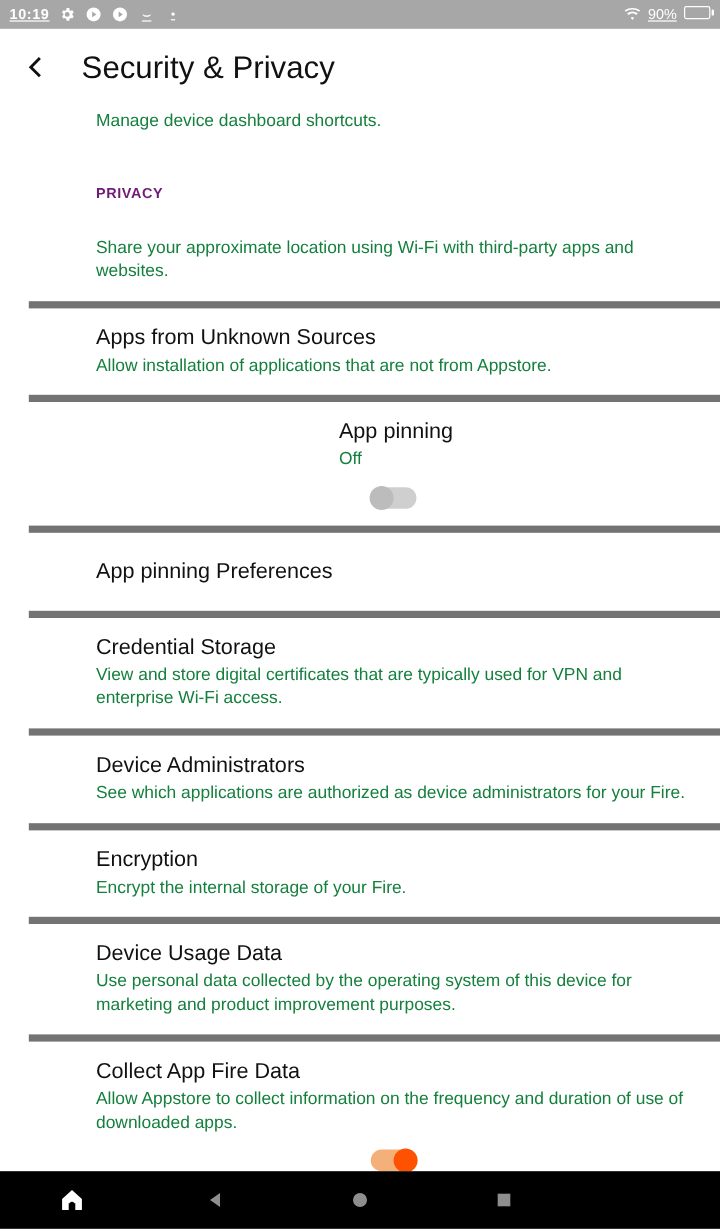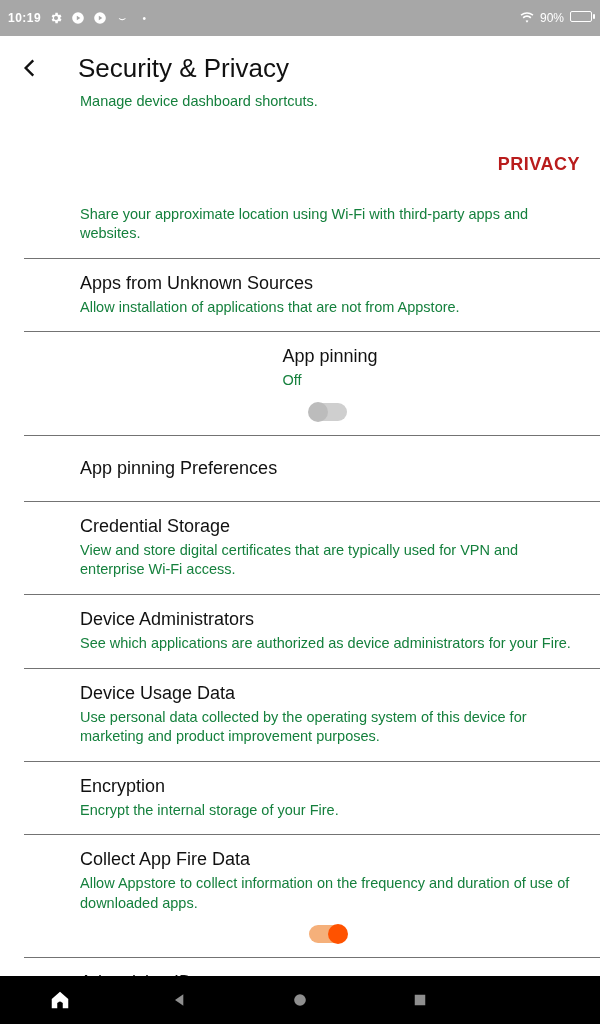--- a/index.html
+++ b/index.html
@@ -1,39 +1,39 @@
 <!DOCTYPE html>
 <html><head>
 <meta charset="utf-8">
 <style>
   * { margin: 0; padding: 0; box-sizing: border-box; }
   html, body { width: 600px; height: 1024px; font-family: -apple-system, "Helvetica Neue", Arial, sans-serif; background: #fff; color: #111; overflow: hidden; }
   
-  .status-bar { height: 36px; background: #a7a7a7; color: #fff; display: flex; align-items: center; padding: 0 8px; font-size: 12px; }
+  .status-bar { height: 24px; background: #a7a7a7; color: #fff; display: flex; align-items: center; padding: 0 8px; font-size: 12px; text-decoration: underline; }
   .status-left { display: flex; align-items: center; gap: 8px; }
   .status-left .clock { font-weight: 600; letter-spacing: .5px; }
   .status-ico { width: 14px; height: 14px; display: inline-flex; align-items: center; justify-content: center; }
   .status-right { margin-left: auto; display: flex; align-items: flex-start; gap: 6px; }
   .battery { width: 22px; height: 11px; border: 1.5px solid #fff; border-radius: 2px; position: relative; }
   .battery::after { content: ""; position: absolute; right: -4px; top: 2px; width: 2.5px; height: 5px; background: #fff; border-radius: 1px; }
   .battery .fill { background: #fff; height: 100%; width: 90%; }
   
-  .header { height: 64px; display: flex; align-items: center; padding: 0 14px 0 10px; gap: 28px; }
+  .header { height: 64px; display: flex; align-items: center; padding: 0 14px 0 10px; gap: 18px; }
   .header .back { width: 40px; height: 40px; display: flex; align-items: center; justify-content: center; }
   .header .title { font-size: 26px; font-weight: 400; color: #111; }
   
   .content { position: absolute; top: 88px; bottom: 48px; left: 0; right: 0; overflow: hidden; }
   .row { padding: 14px 20px 14px 80px; }
-  .row + .row, .row + .section-title { border-top: 1px solid #737373; margin-left: 24px; padding-left: 56px; }
+  .row + .row, .row + .section-title { border-top: 6px solid #737373; margin-left: 24px; padding-left: 56px; }
   .row:first-child { padding-top: 0; }
   .row .title { font-size: 18px; color: #111; font-weight: 400; }
   .row .sub { font-size: 14.5px; color: #15803d; margin-top: 4px; line-height: 1.35; }
   .row-with-toggle { display: flex; align-items: center; gap: 12px; flex-direction: column; }
   .row-with-toggle .textblock { flex: 1; }
-  .section-title { padding: 26px 20px 12px 80px; color: #b91c1c; font-size: 18px; font-weight: 700; letter-spacing: .5px; text-align: right; }
+  .section-title { padding: 26px 20px 12px 80px; color: #701a75; font-size: 12px; font-weight: 700; letter-spacing: .5px; }
   .first-sub-only { padding-bottom: 16px; }
   
   .toggle { width: 38px; height: 18px; border-radius: 999px; background: #cfcfcf; position: relative; flex-shrink: 0; margin-right: 4px; }
   .toggle .knob { position: absolute; top: -1px; width: 20px; height: 20px; border-radius: 50%; background: #bcbcbc; left: -1px; transition: none; }
   .toggle.on { background: #f5b07a; }
   .toggle.on .knob { background: #ff5200; left: auto; right: -1px; }
   
   .navbar { position: absolute; bottom: 0; left: 0; right: 0; height: 48px; background: #000; display: flex; align-items: center; justify-content: space-around; }
   .nav-btn { width: 60px; height: 48px; display: flex; align-items: center; justify-content: center; }
 </style>
@@ -118,27 +118,27 @@
     <div class="title">Credential Storage</div>
     <div class="sub">View and store digital certificates that are typically used for VPN and enterprise Wi-Fi access.</div>
   </div>
 
   <div class="row">
     <div class="title">Device Administrators</div>
     <div class="sub">See which applications are authorized as device administrators for your Fire.</div>
   </div>
 
   <div class="row">
-    <div class="title">Device Usage Data</div>
-    <div class="sub">Use personal data collected by the operating system of this device for marketing and product improvement purposes.</div>
+    <div class="title">Encryption</div>
+    <div class="sub">Encrypt the internal storage of your Fire.</div>
   </div>
 
   <div class="row">
-    <div class="title">Encryption</div>
-    <div class="sub">Encrypt the internal storage of your Fire.</div>
+    <div class="title">Device Usage Data</div>
+    <div class="sub">Use personal data collected by the operating system of this device for marketing and product improvement purposes.</div>
   </div>
 
   <div class="row row-with-toggle">
     <div class="textblock">
       <div class="title">Collect App Fire Data</div>
       <div class="sub">Allow Appstore to collect information on the frequency and duration of use of downloaded apps.</div>
     </div>
     <div class="toggle on">
         <div class="knob"></div>
       </div>

